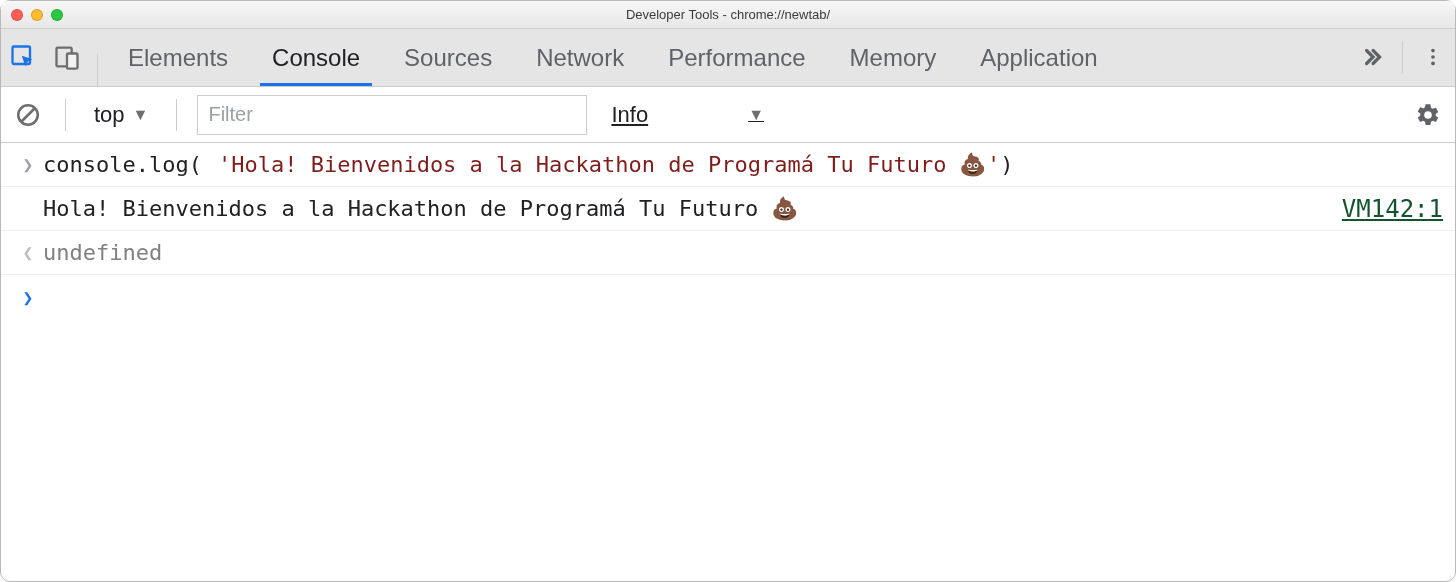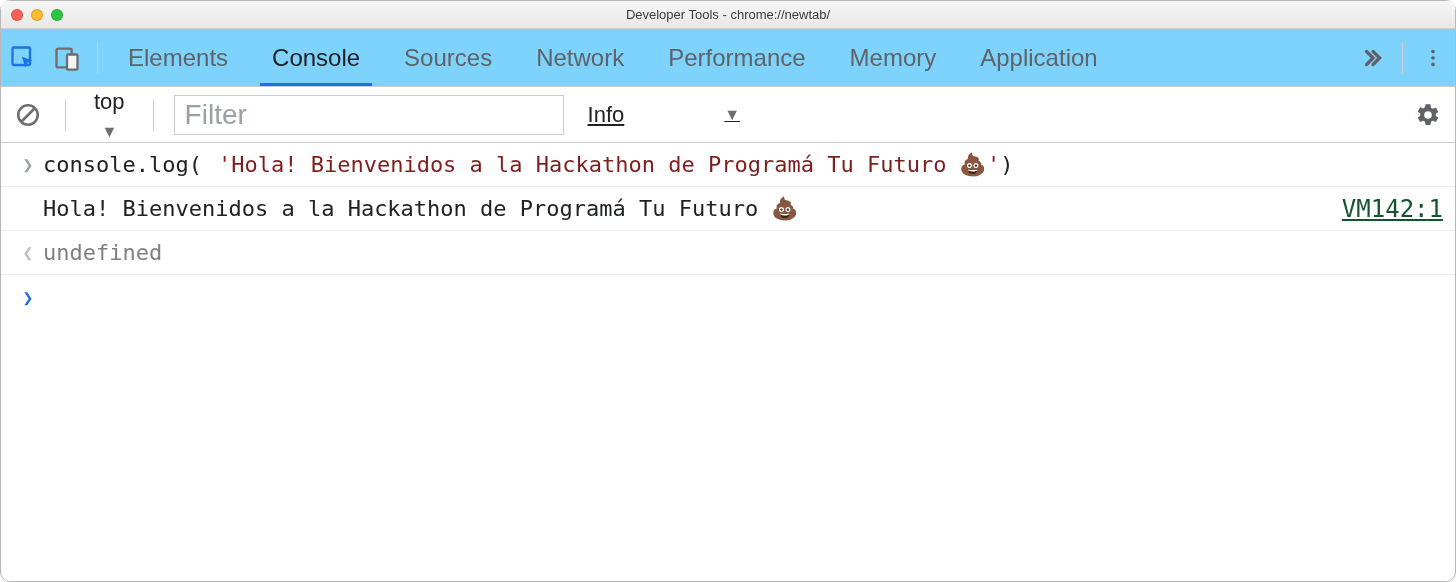--- a/index.html
+++ b/index.html
@@ -5,34 +5,34 @@
   * { box-sizing: border-box; margin: 0; padding: 0; }
   html, body { width: 1456px; height: 582px; font-family: -apple-system, BlinkMacSystemFont, "Segoe UI", Helvetica, Arial, sans-serif; background: #fff; overflow: hidden; }
   .window { border: 1px solid #b8b8b8; border-radius: 10px; width: 100%; height: 100%; display: flex; flex-direction: column; background: #fff; }
   .titlebar { height: 28px; background: linear-gradient(#f6f6f6, #e8e8e8); border-bottom: 1px solid #d0d0d0; display: flex; align-items: center; position: relative; border-radius: 6px 6px 0 0; }
   .traffic { display: flex; gap: 8px; margin-left: 10px; }
   .dot { width: 12px; height: 12px; border-radius: 50%; border: 0.5px solid rgba(0,0,0,0.15); }
   .dot.red { background: #ff5f57; }
   .dot.yellow { background: #febc2e; }
   .dot.green { background: #28c840; }
   .title { position: absolute; left: 0; right: 0; text-align: center; font-size: 13px; color: #3b3b3b; }
-  .tabbar { height: 58px; background: #7dd3fc; border-bottom: 1px solid #ccc; display: flex; align-items: center; }
+  .tabbar { height: 58px; background: #e5e5e5; border-bottom: 1px solid #ccc; display: flex; align-items: flex-end; }
   .tabbar .icon-btn { width: 44px; height: 58px; display: flex; align-items: center; justify-content: center; color: #6e6e6e; }
   .tabbar .icon-btn.accent { color: #1a73e8; }
   .vline { width: 1px; height: 32px; background: #ccc; margin: 0 8px; }
   .tabs { display: flex; height: 100%; align-items: stretch; flex: 1; }
   .tab { display: flex; align-items: center; padding: 0 22px; font-size: 24px; color: #5f6368; cursor: pointer; position: relative; }
   .tab.active { color: #202124; }
   .tab.active::after { content: ""; position: absolute; left: 10px; right: 10px; bottom: 0; height: 3px; background: #1a73e8; }
   .more-zone { display: flex; align-items: center; }
   .filterbar { height: 56px; border-bottom: 1px solid #ccc; display: flex; align-items: center; padding: 0 10px; gap: 12px; background: #fff; }
   .no-icon { color: #6e6e6e; display:flex; align-items:center; justify-content:center; width:34px; height:34px; }
-  .context-select { display: flex; align-items: center; gap: 8px; font-size: 22px; color: #202124; padding: 0 8px; cursor: pointer; flex-direction: column; }
+  .context-select { display: flex; align-items: center; gap: 8px; font-size: 22px; color: #202124; padding: 0 8px; cursor: pointer; }
   .tri { color: #6e6e6e; font-size: 16px; }
-  .filter-input { width: 390px; height: 40px; border: 1px solid #ccc; font-size: 28px; padding: 0 10px; color: #202124; background: #fff; }
+  .filter-input { width: 390px; height: 40px; border: 1px solid #ccc; font-size: 20px; padding: 0 10px; color: #202124; background: #fff; }
   .filter-input::placeholder { color: #9aa0a6; }
   .level-select { display: flex; align-items: center; gap: 100px; font-size: 22px; color: #202124; padding: 0 12px; cursor: pointer; text-decoration: underline; }
   .spacer { flex: 1; }
   .gear { color: #5f6368; width:34px; height:34px; display:flex; align-items:center; justify-content:center; }
   .console { font-family: Menlo, Consolas, monospace; font-size: 22px; display: flex; flex-direction: column; }
   .row { display: flex; align-items: center; min-height: 44px; border-bottom: 1px solid #eee; padding: 6px 12px; }
   .gutter { width: 30px; display: flex; align-items: center; justify-content: center; color: #9aa0a6; font-size: 18px; flex-shrink: 0; }
   .gutter.input { color: #9aa0a6; }
   .gutter.prompt { color: #1a73e8; }
   .content { flex: 1; white-space: pre; }

